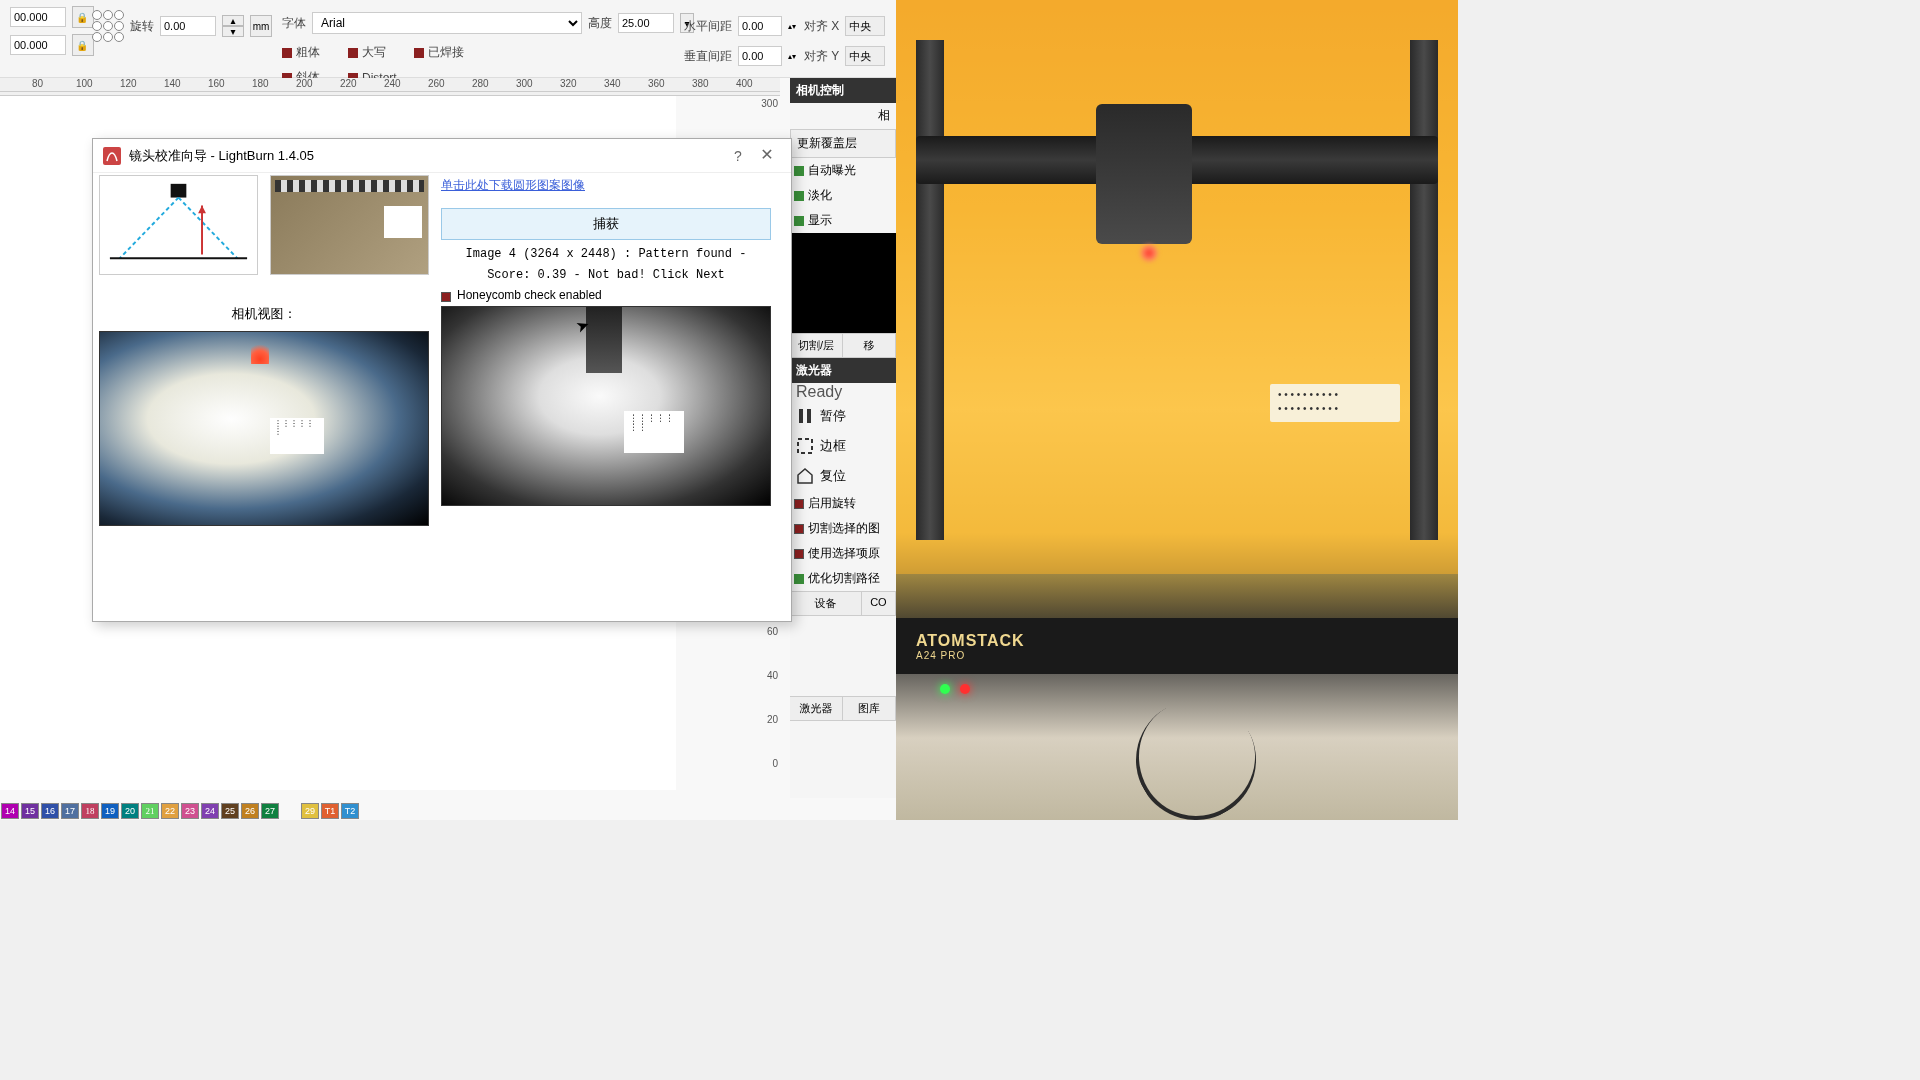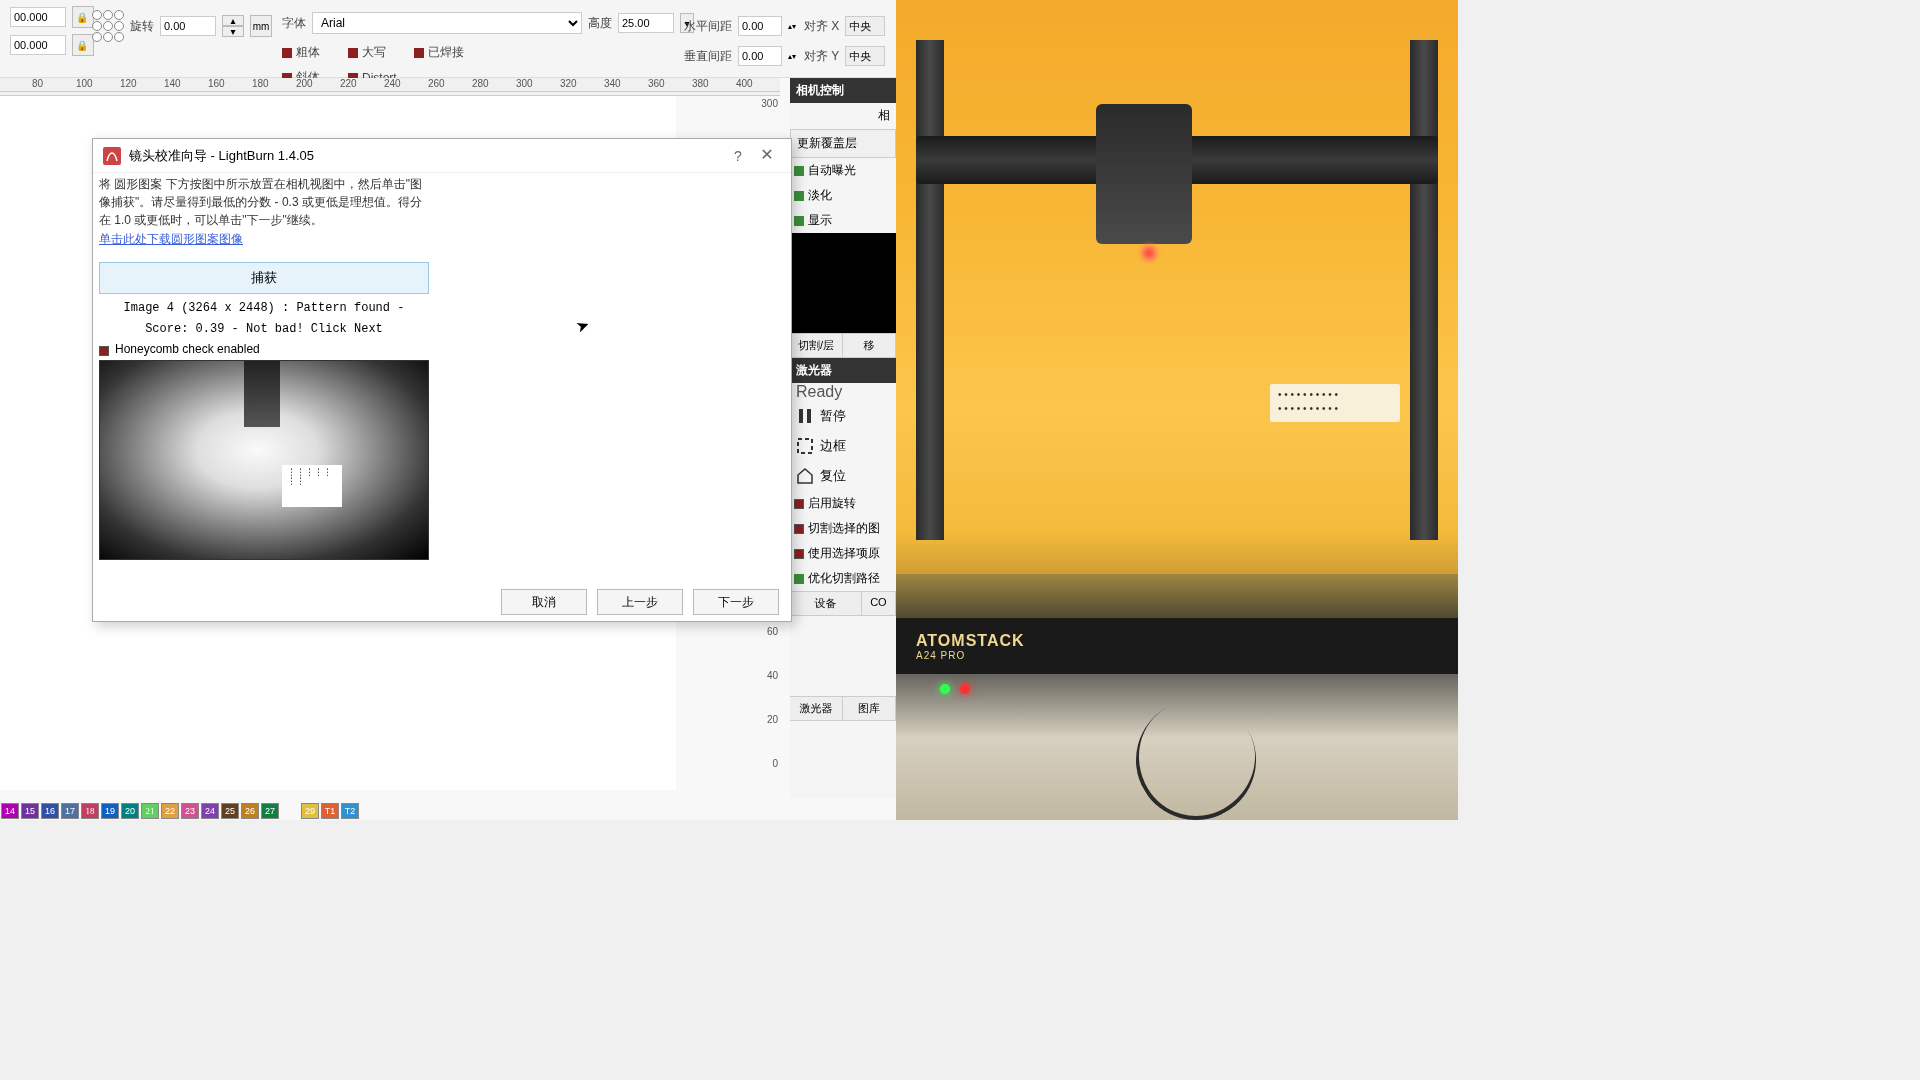--- a/index.html
+++ b/index.html
@@ -358,40 +358,56 @@
     <span class="wizard-title-icon">
       <svg width="14" height="14" viewBox="0 0 14 14">
           <path d="M2 12 Q4 4 7 4 Q10 4 12 12" fill="none" stroke="#fff" stroke-width="1.5"></path>
         </svg>
     </span>
     <span class="wizard-title-text">镜头校准向导 - LightBurn 1.4.05</span>
     <span class="wizard-help">?</span>
     <span class="wizard-close">✕</span>
   </div>
   <div class="wizard-body">
+    <div class="wizard-left">
+      <div class="wizard-diagrams">
+        <div class="diagram-box">
+          <svg width="100%" height="100%" viewBox="0 0 160 100">
+            <rect x="72" y="8" width="16" height="14" fill="#111"></rect>
+            <line x1="80" y1="22" x2="20" y2="84" stroke="#2ad" stroke-width="2" stroke-dasharray="4 3"></line>
+            <line x1="80" y1="22" x2="140" y2="84" stroke="#2ad" stroke-width="2" stroke-dasharray="4 3"></line>
+            <line x1="10" y1="84" x2="150" y2="84" stroke="#111" stroke-width="2"></line>
+            <line x1="104" y1="30" x2="104" y2="80" stroke="#c33" stroke-width="2"></line>
+            <path d="M104 30 L100 38 L108 38 Z" fill="#c33"></path>
+          </svg>
+        </div>
+        <div class="diagram-box diagram-photo">
+          <div class="diagram-bars"></div>
+        </div>
+      </div>
+      <div class="camera-label">相机视图：</div>
+      <div class="camera-view">
+        <div class="laser-dot"></div>
+        <div class="pattern-card"></div>
+      </div>
+    </div>
     <div class="wizard-right">
-      <div class="wizard-instr">将 圆形图案 下方按图中所示放置在相机视图中，然后单击"图像捕获"。请尽量得到最低的分数 - 0.3 或更低是理想值。得分在 1.0 或更低时，可以单击"下一步"继续。</div>
       <a class="wizard-link">单击此处下载圆形图案图像</a>
       <button class="capture-btn">捕获</button>
       <div class="capture-status">Image 4 (3264 x 2448) : Pattern found -</div>
       <div class="capture-status">Score: 0.39 - Not bad! Click Next</div>
       <div class="honeycomb-row">
         <span class="panel-check-led led-red"></span>
         <span>Honeycomb check enabled</span>
       </div>
       <div class="captured-view">
         <div class="laser-head"></div>
         <div class="pattern-card"></div>
       </div>
     </div>
-  </div>
-  <div class="wizard-footer">
-    <button>取消</button>
-    <button>上一步</button>
-    <button>下一步</button>
   </div>
 </div>
 <div class="cursor-arrow">➤</div>
 
 <div class="machine">
   <div class="rail-v left"></div>
   <div class="rail-v right"></div>
   <div class="gantry"></div>
   <div class="laser-module"></div>
   <div class="laser-beam"></div>

